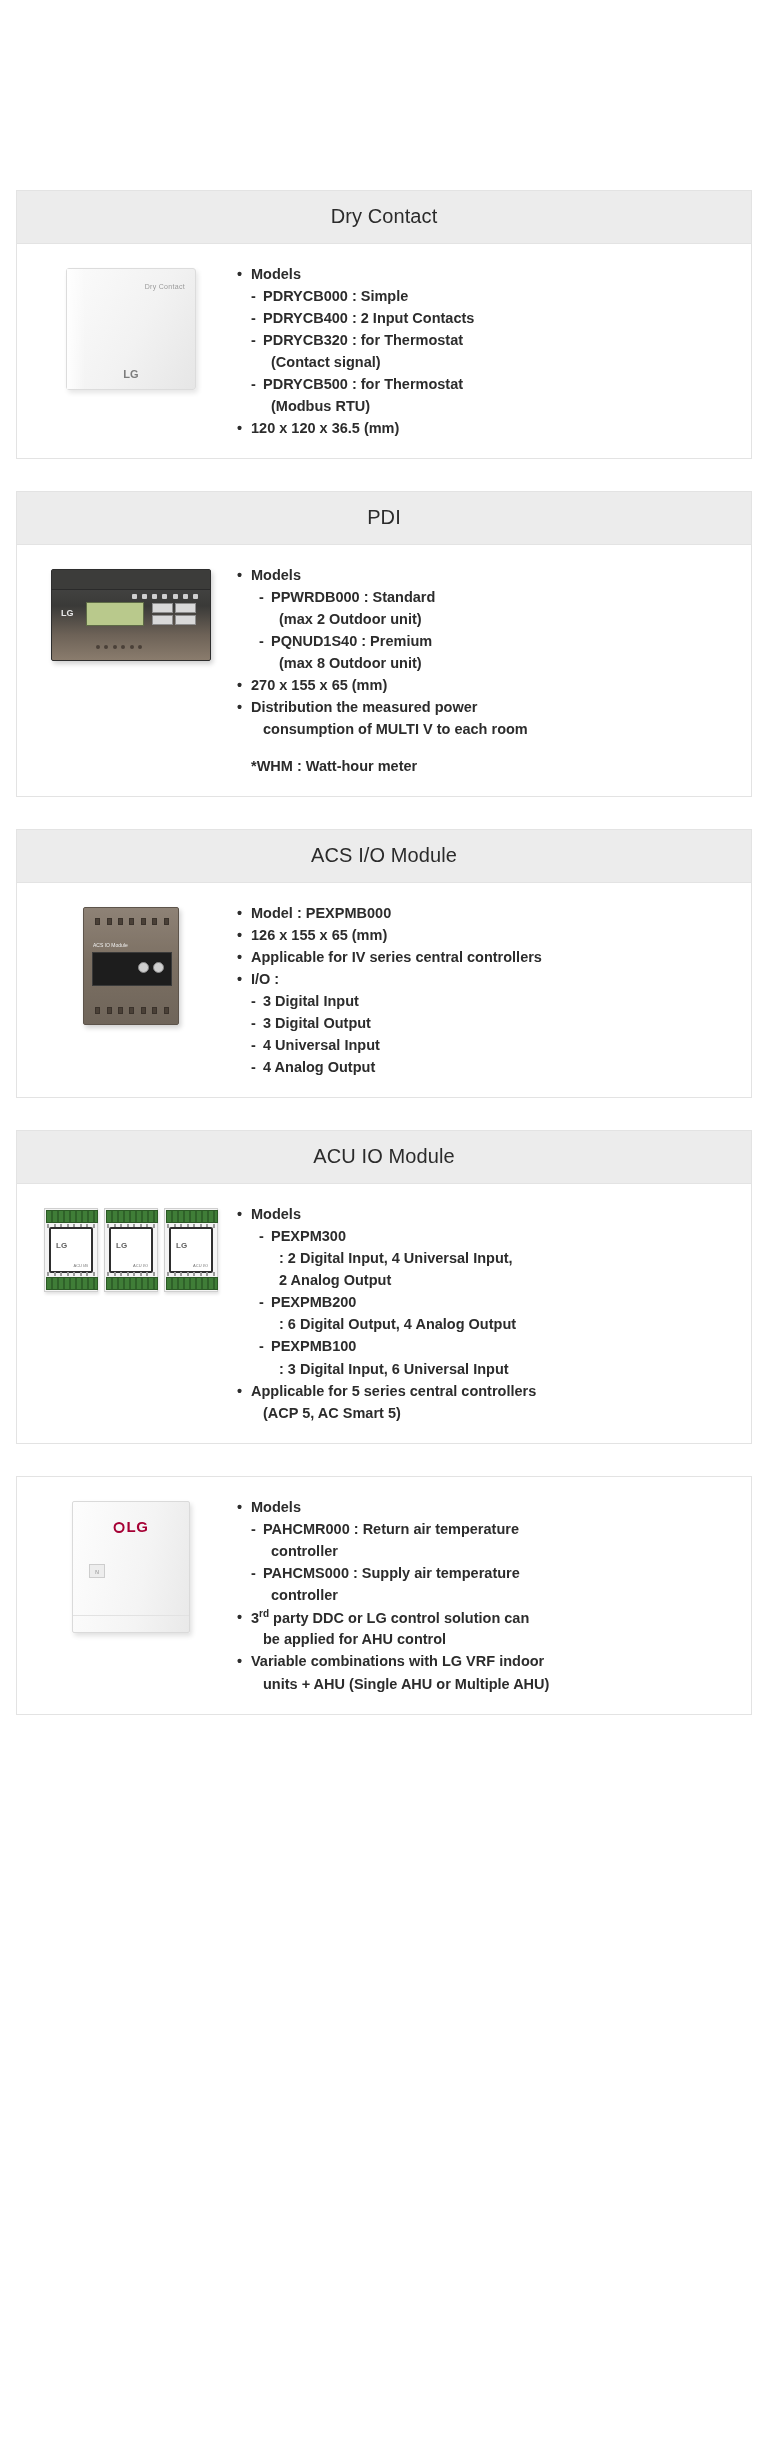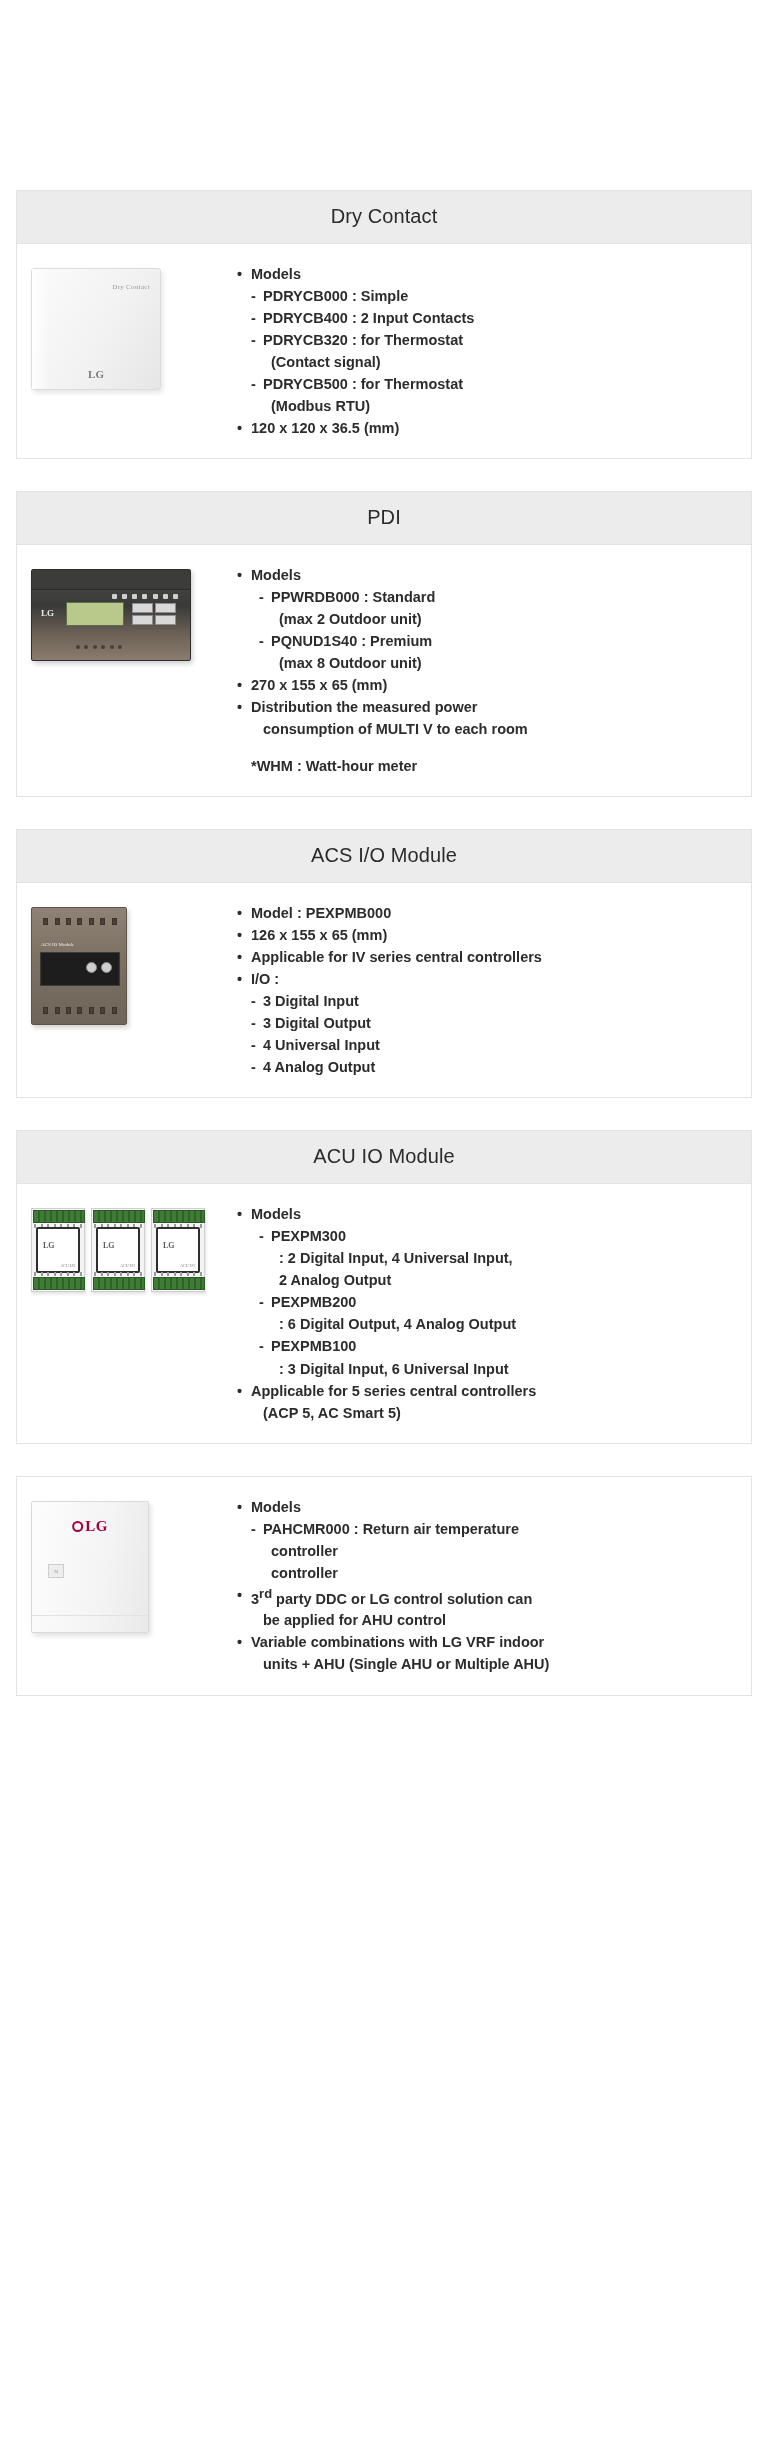--- a/index.html
+++ b/index.html
@@ -35,24 +35,23 @@
   }
   .card-body {
     display: flex;
     align-items: flex-start;
     padding: 18px 14px 18px 14px;
   }
   .img-col {
     width: 200px;
     flex: 0 0 200px;
     display: flex;
-    justify-content: flex-start;
+    justify-content: center;
     align-items: flex-start;
     padding-top: 6px;
-    font-family: Liberation Serif, serif;
   }
   .txt-col {
     flex: 1 1 auto;
     padding-left: 6px;
     padding-top: 2px;
   }
   ul.specs {
     list-style: none;
     margin: 0;
     padding: 0;
@@ -102,21 +101,21 @@
   }
   ul.specs > li.colon {
     padding-left: 42px;
   }
   ul.specs > li.plain {
     padding-left: 14px;
   }
   ul.specs > li.spacer {
     height: 14px;
   }
-  sup { font-size: 13px; vertical-align: super; }
+  sup { font-size: 10px; vertical-align: super; }
 
   
   .prod { position: relative; }
 
   
   .dry-contact {
     width: 130px; height: 122px;
     background: linear-gradient(120deg,#fbfbfb 0%,#f2f2f2 55%,#e6e6e6 100%);
     border: 1px solid #dcdcdc;
     border-radius: 3px;
@@ -482,20 +481,21 @@
           <div class="lg"><span class="dot"></span><span>LG</span></div>
           <div class="plate">N</div>
           <div class="seam"></div>
         </div>
       </div>
       <div class="txt-col">
         <ul class="specs">
           <li class="bullet">Models</li>
           <li class="sub">PAHCMR000 : Return air temperature</li>
           <li class="cont2">controller</li>
+          <li class="sub">PAHCMS000 : Supply air temperature</li>
           <li class="cont2">controller</li>
           <li class="bullet">3<sup>rd</sup> party DDC or LG control solution can</li>
           <li class="cont">be applied for AHU control</li>
           <li class="bullet">Variable combinations with LG VRF indoor</li>
           <li class="cont">units + AHU (Single  AHU or Multiple AHU)</li>
         </ul>
       </div>
     </div>
   </section>
 

